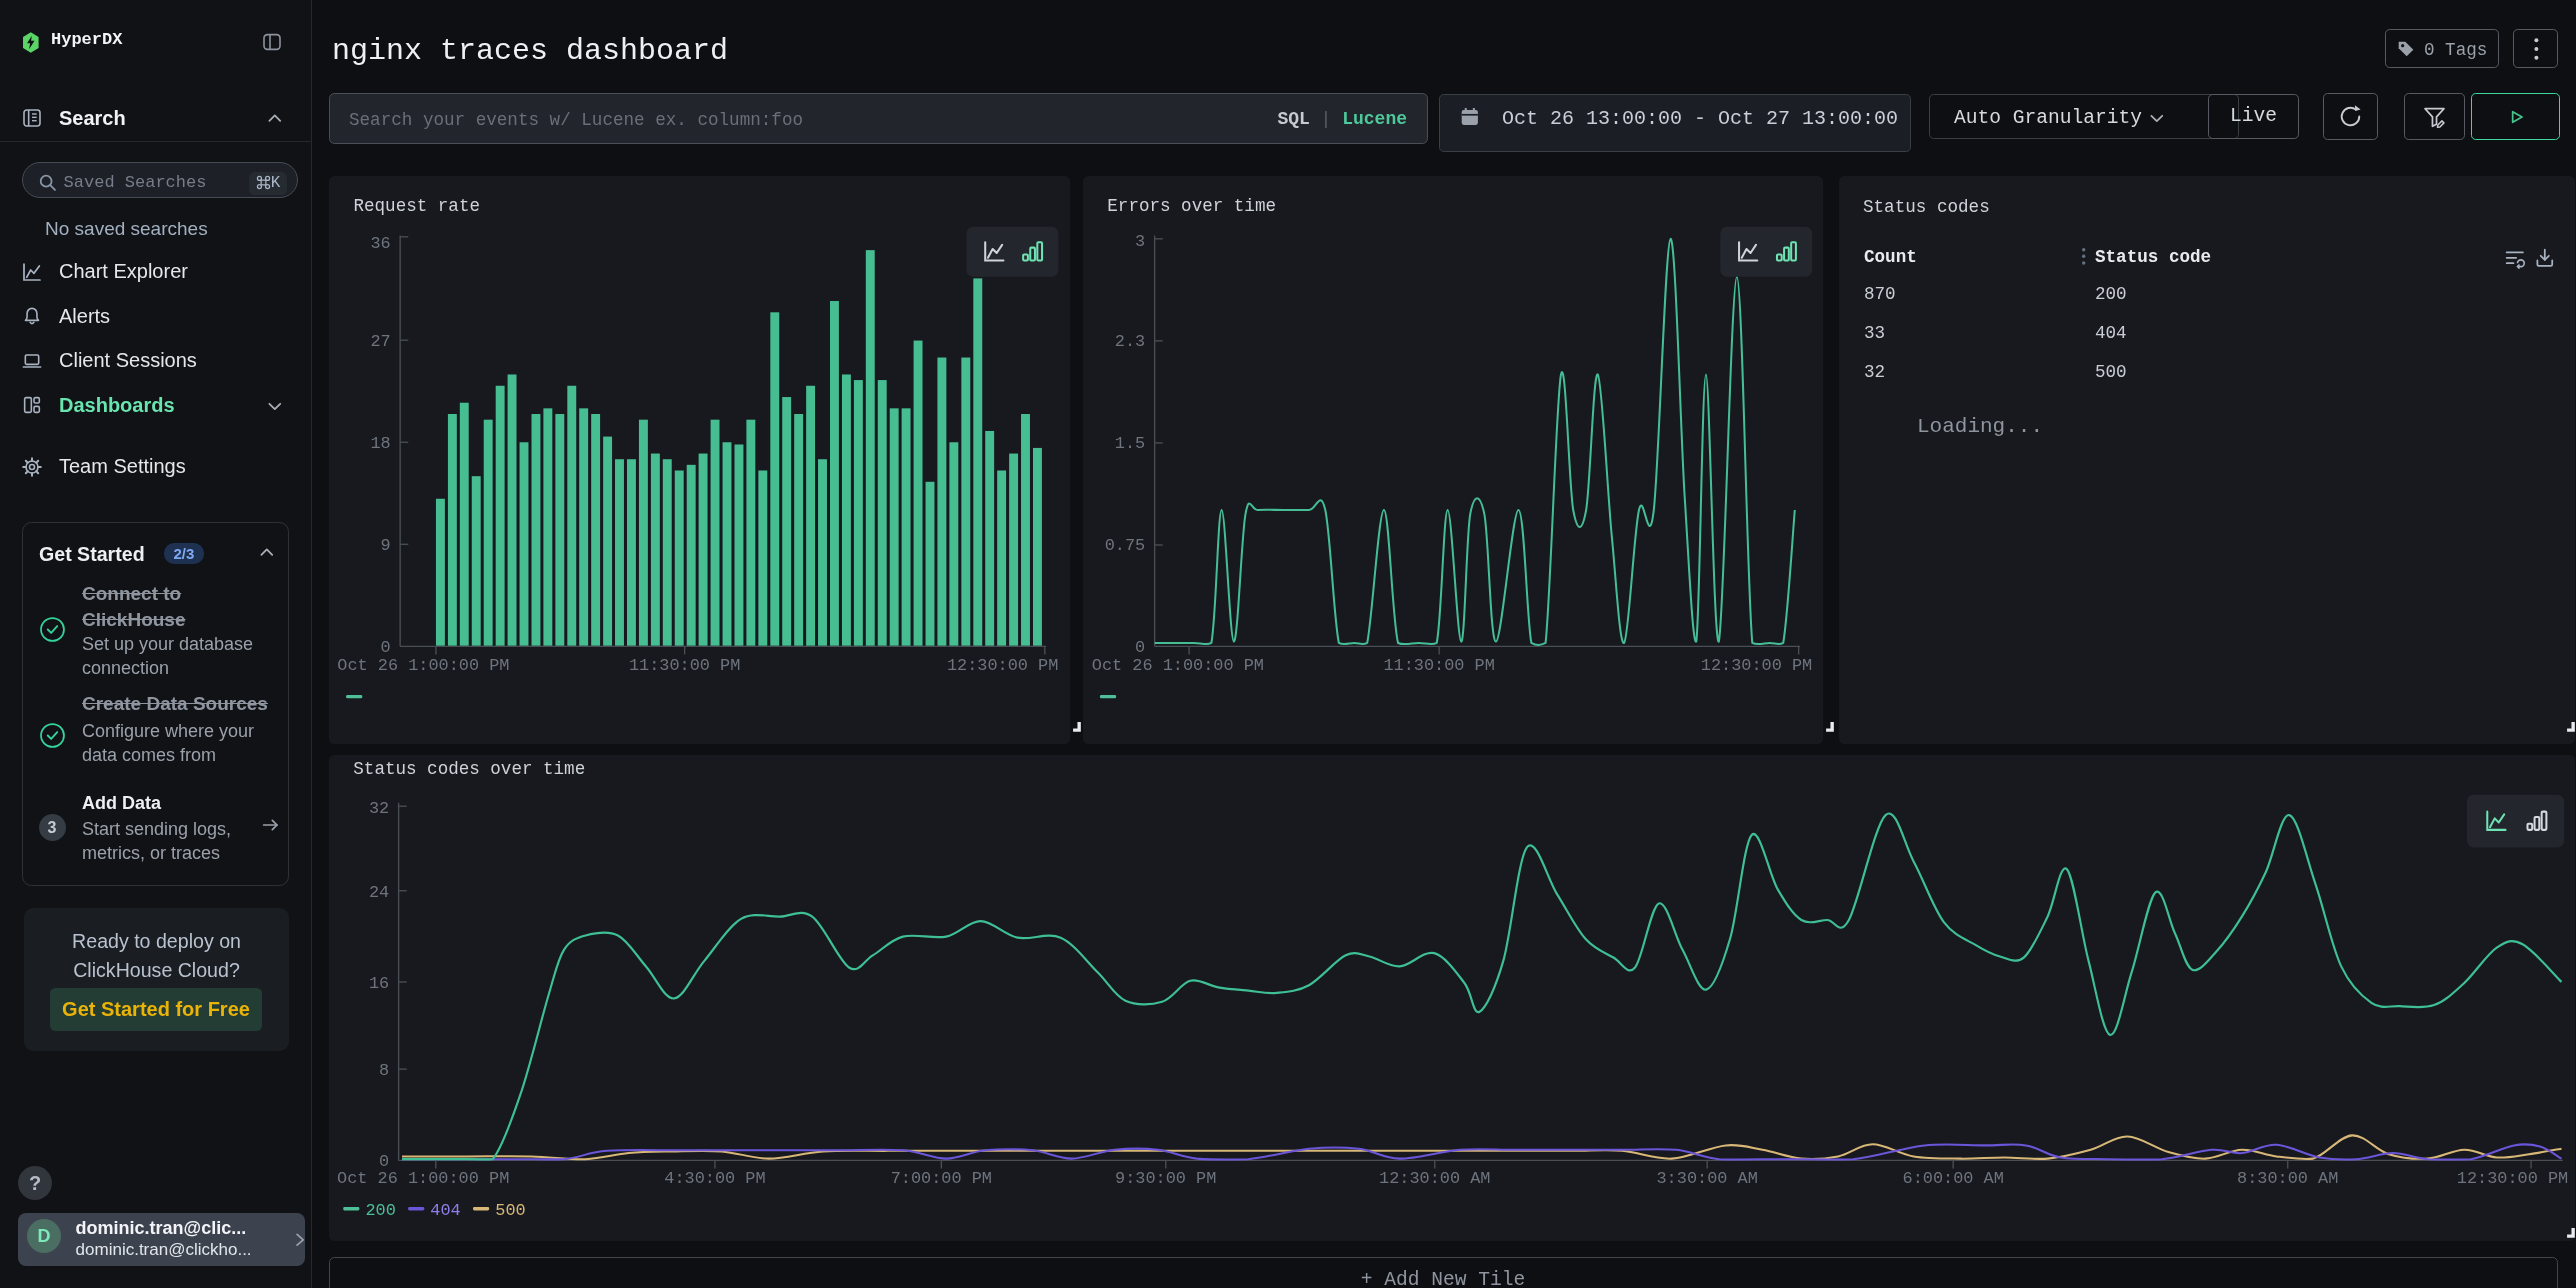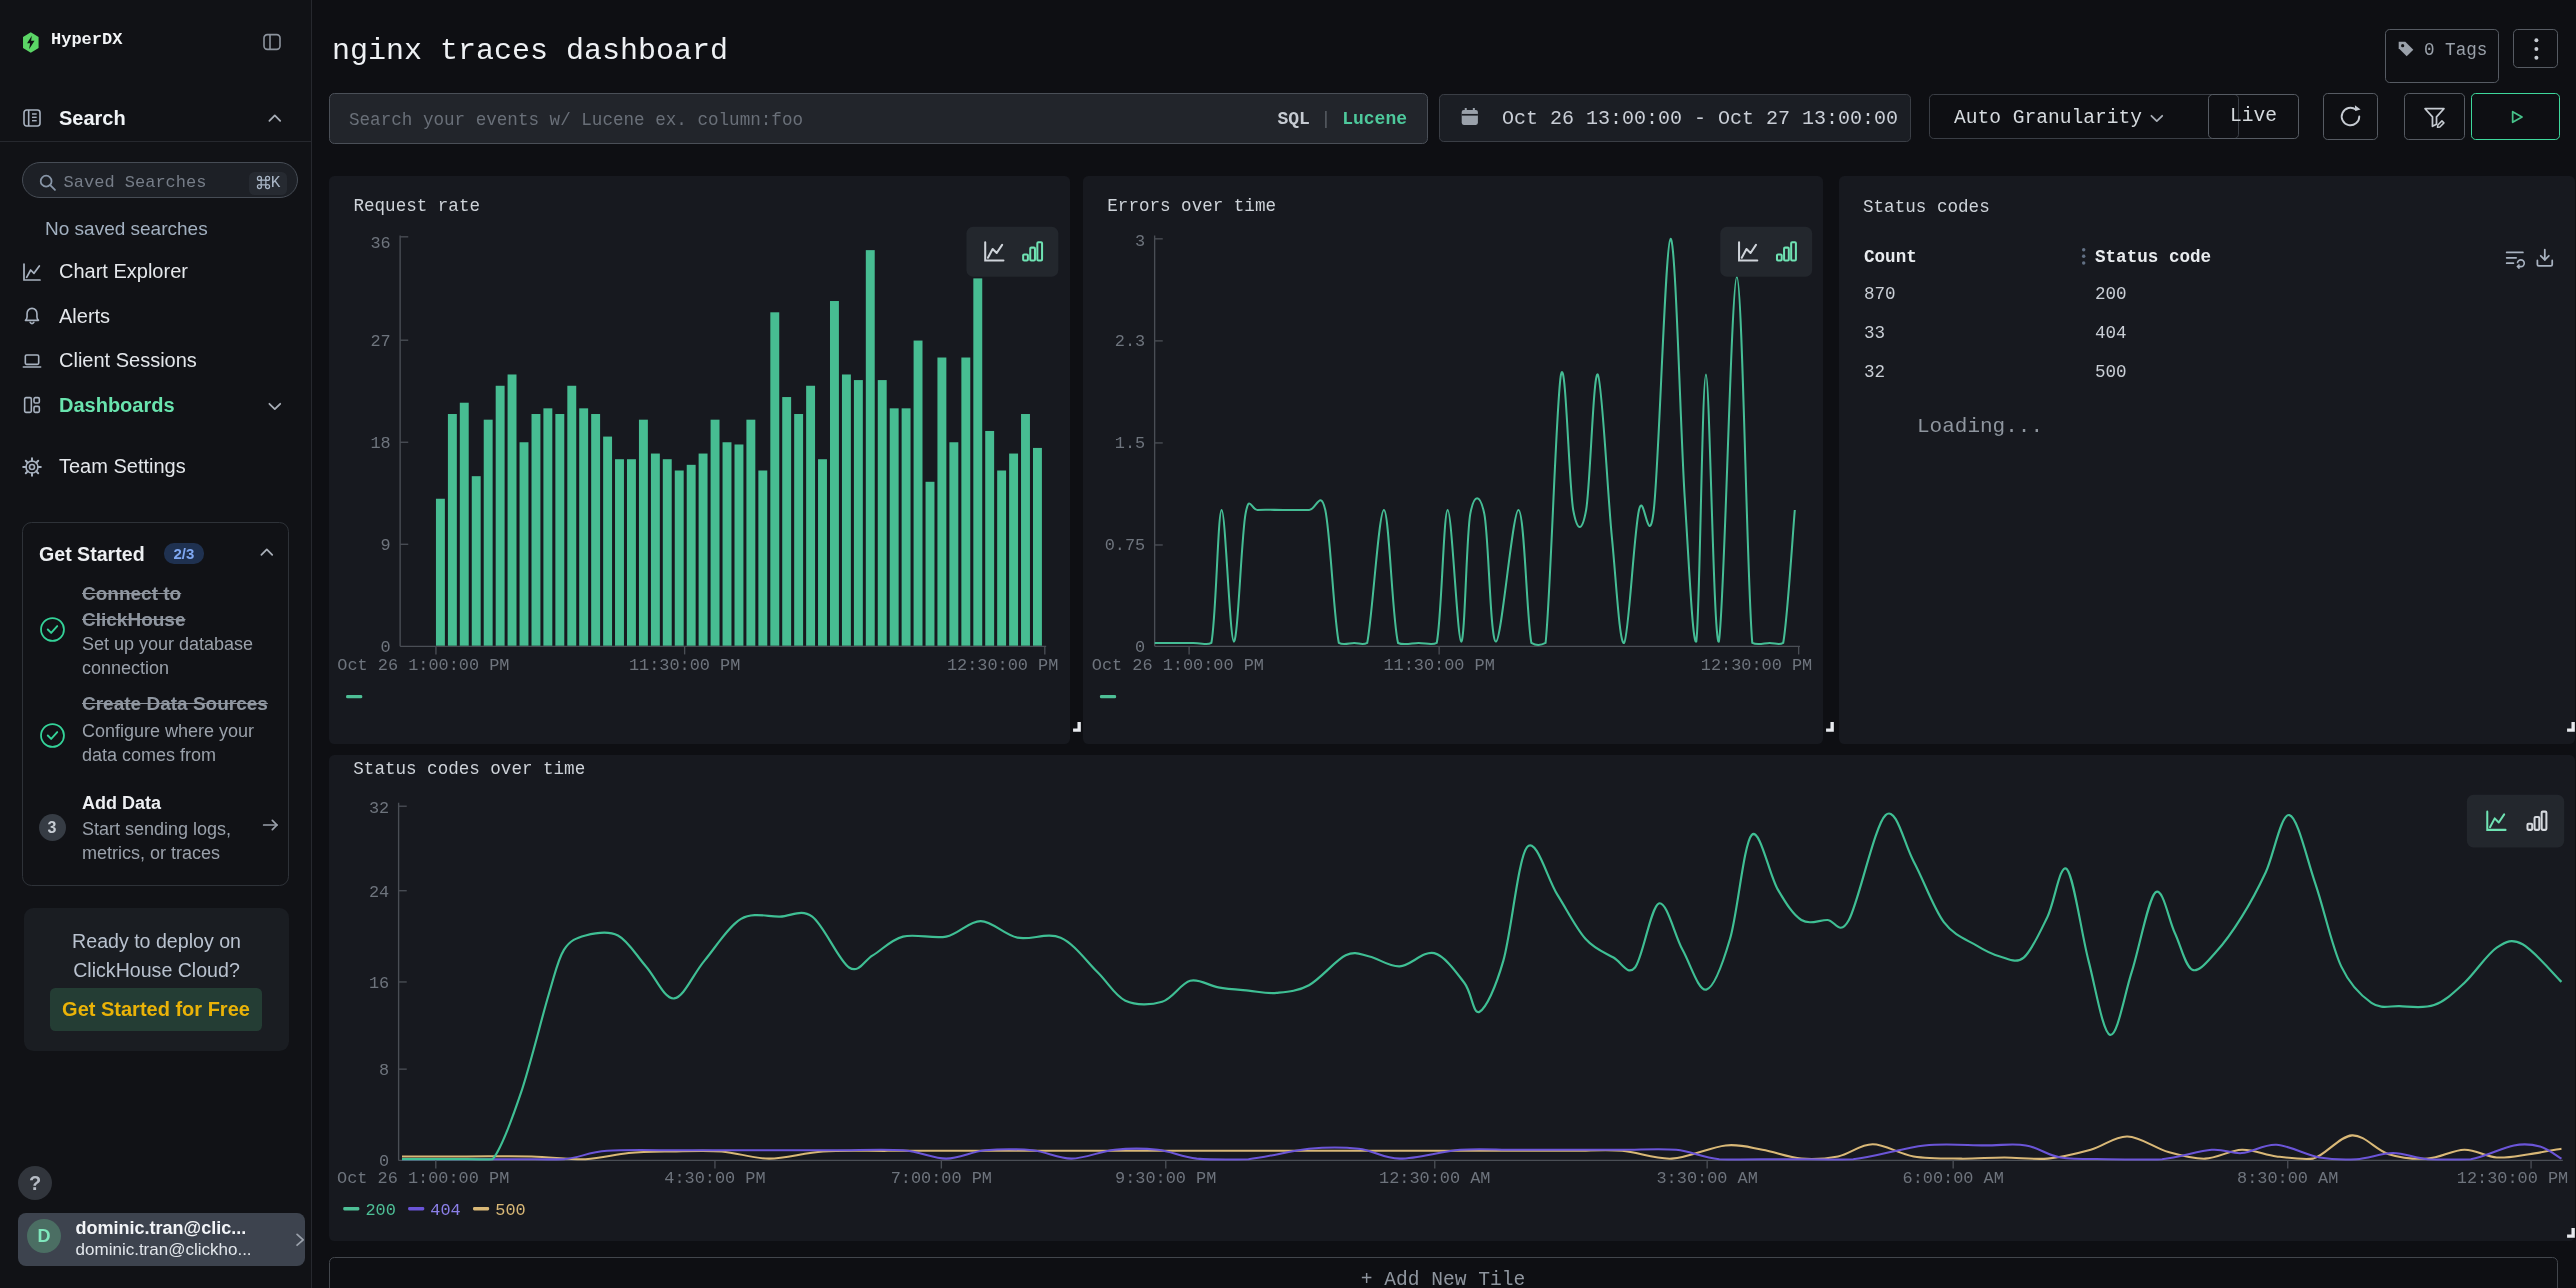--- a/index.html
+++ b/index.html
@@ -129,40 +129,40 @@
     <div class="abs" style="left:9.5px;top:6px;width:34px;height:34px;border-radius:50%;background:#4b6e63;color:#7fe7bc;font-size:18px;font-weight:bold;text-align:center;line-height:34px">D</div>
     <div class="abs" style="left:58px;top:4.7px;font-size:18px;font-weight:bold;color:#f2f4f7">dominic.tran@clic...</div>
     <div class="abs" style="left:58px;top:27px;font-size:17px;color:#e2e6eb">dominic.tran@clickho...</div>
     <div class="abs" style="left:273px;top:18px"><svg width="17.6" height="17.6" viewBox="0 0 26 26" style="">
           <path d="M9,5 L18,13 L9,21" stroke="#9aa1ab" stroke-width="2.6" fill="none" stroke-linecap="round" stroke-linejoin="round"></path>
         </svg></div>
   </div>
 </div>
 
 <div class="abs mono" style="left:332px;top:36px;font-size:30px;line-height:1;color:#eef1f4">nginx traces dashboard</div>
-<div class="abs" style="left:2385px;top:29px;width:114px;height:54px;border:1px solid #565b63;border-radius:4.7px">
+<div class="abs" style="left:2385px;top:29px;width:114px;height:39px;border:1px solid #565b63;border-radius:4.7px">
   <div class="abs" style="left:10px;top:8.8px"><svg width="20" height="20" viewBox="0 0 30 30" style="">
         <path d="M4,4 L14,4 L26,16 L16,26 L4,14 Z" fill="#9aa1aa"></path>
         <circle cx="10" cy="10" r="2.4" fill="#101114"></circle>
       </svg></div>
   <div class="abs mono" style="left:38px;top:10px;font-size:17.6px;color:#9aa1aa">0 Tags</div>
 </div>
 <div class="abs" style="left:2513px;top:29px;width:45px;height:39px;border:1px solid #565b63;border-radius:4.7px">
     <svg width="6.8" height="24" viewBox="0 0 10 36" style="position:absolute;left:19px;top:6.8px">
       <circle cx="5" cy="5" r="3" fill="#c6cbd2"></circle>
       <circle cx="5" cy="18" r="3" fill="#c6cbd2"></circle>
       <circle cx="5" cy="31" r="3" fill="#c6cbd2"></circle>
     </svg>
   </div>
 
 <div class="abs" style="left:329px;top:93px;width:1099px;height:51px;background:#22252b;border:1px solid #4a4f57;border-radius:5.4px">
   <div class="abs mono" style="left:19px;top:15.5px;font-size:17.6px;color:#696f78">Search your events w/ Lucene ex. column:foo</div>
   <div class="abs mono" style="right:20px;top:15px;font-size:18px"><span style="color:#c6cbd2;font-weight:bold">SQL</span><span style="color:#5a5f66"> | </span><span style="color:#4ec99c;font-weight:bold">Lucene</span></div>
 </div>
-<div class="abs" style="left:1439px;top:94px;width:472px;height:48px;background:#1b1e24;border:1px solid #3a3e45;border-radius:4.7px">
+<div class="abs" style="left:1439px;top:94px;width:472px;height:58px;background:#1b1e24;border:1px solid #3a3e45;border-radius:4.7px">
   <div class="abs" style="left:19px;top:10.8px"><svg width="21.6" height="21.6" viewBox="0 0 32 32" style="">
         <rect x="4" y="6" width="24" height="22" rx="3" fill="#9aa1aa"></rect>
         <line x1="4" y1="13" x2="28" y2="13" stroke="#1b1e24" stroke-width="2.5"></line>
         <line x1="10" y1="3" x2="10" y2="8" stroke="#9aa1aa" stroke-width="3"></line>
         <line x1="22" y1="3" x2="22" y2="8" stroke="#9aa1aa" stroke-width="3"></line>
       </svg></div>
   <div class="abs mono" style="left:62px;top:12px;font-size:20px;color:#c9ced6">Oct 26 13:00:00 - Oct 27 13:00:00</div>
 </div>
 <div class="abs" style="left:1929px;top:94px;width:310px;height:45px;border:1px solid #3a3e45;border-radius:4.7px">
   <div class="abs mono" style="left:24px;top:12px;font-size:19.6px;color:#d5dade">Auto Granularity</div>

